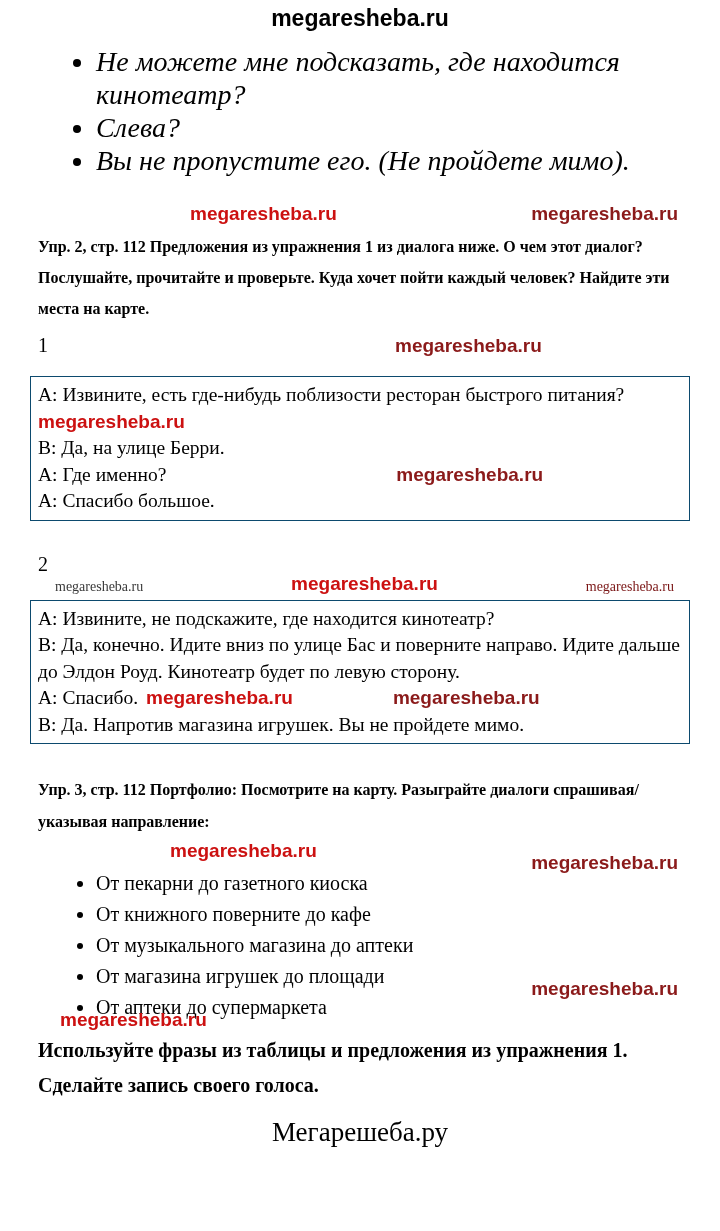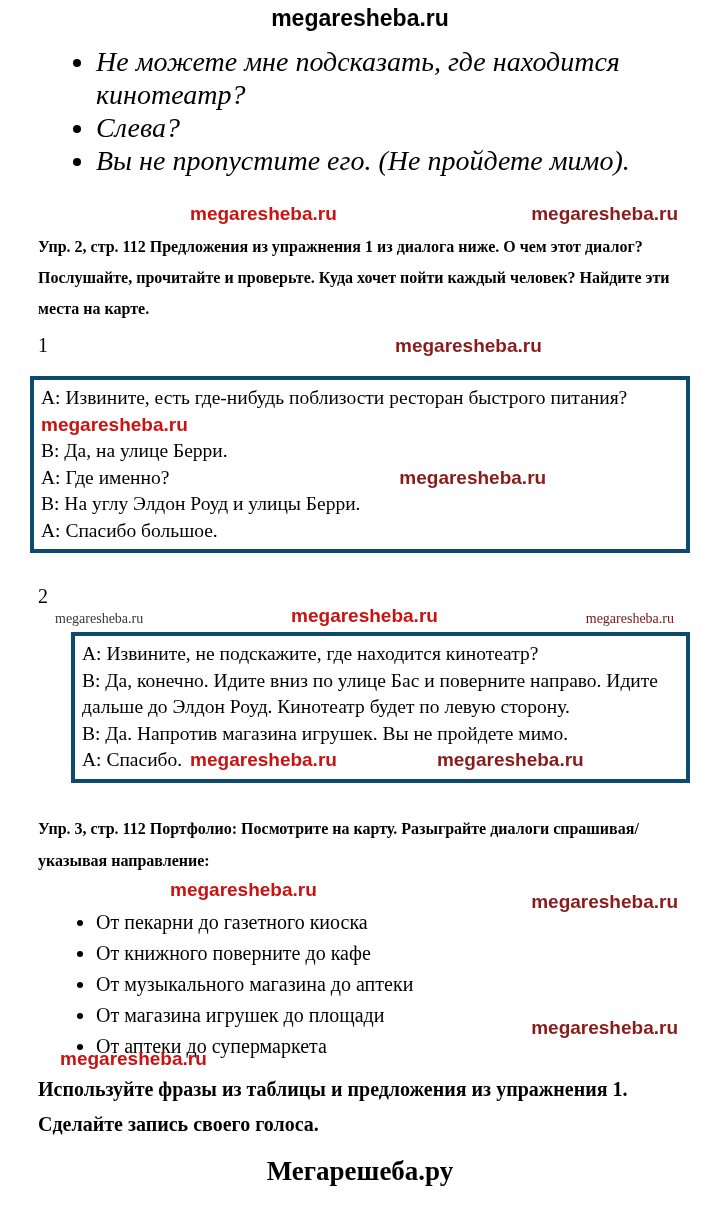--- a/index.html
+++ b/index.html
@@ -42,55 +42,55 @@
 
   .heading {
     font-weight:700; font-size:16px; line-height:31px;
     margin-top:6px; padding:0 6px 0 8px;
   }
 
   .num-row { position:relative; margin-top:10px; height:26px; padding-left:8px; font-size:20px; }
   .num-row .wm { position:absolute; left:365px; top:1px; }
 
   .dialog-box {
-    border:4px solid #0c4a6e; margin-top:16px;
+    border:1px solid #0c4a6e; margin-top:16px;
     padding:5px 7px; font-size:19.5px; line-height:26.5px;
   }
   .dialog-box .wm { font-size:19px; }
   .wm-after-q { margin-left:230px; }
   .wm-thanks-1 { margin-left:8px; }
   .wm-thanks-2 { margin-left:100px; }
 
   .num2 { margin-top:32px; height:26px; padding-left:8px; font-size:20px; }
   .row-c {
     height:18px; padding:0 16px 2px 25px;
     justify-content:space-between; align-items:flex-end;
   }
-  .box-2 { margin-top:3px;margin-left:41px; }
+  .box-2 { margin-top:3px; }
 
   .h3 { margin-top:30px; line-height:32px; }
 
   .row-d { margin-top:2px; height:26px; }
   .row-d .wm:first-child { margin-left:140px; }
   .row-d .wm:last-child { margin-left:auto; margin-right:12px; position:relative; top:12px; }
 
   .ex3-wrap { position:relative; }
   ul.ex3-bullets { margin-top:2px; }
   ul.ex3-bullets li { line-height:31px; font-size:20px; }
   .wm-e { position:absolute; right:12px; top:110px; }
 
   .row-f { margin-top:-14px; height:24px; padding-left:30px; position:relative; z-index:2; }
 
   .footer-bold {
     font-weight:700; font-size:20px; line-height:35px;
     padding:0 8px;
   }
 
   .bottom-brand {
-    text-align:center; font-weight:700; font-size:27px;
+    text-align:center; font-weight:400; font-size:27px;
     margin-top:14px; color:#000;
   }
 </style>
 </head>
 <body>
 
 <div class="page">
 
   <div class="top-wm">megaresheba.ru</div>
 
@@ -116,23 +116,20 @@
     <div class="dline">
       <span>А: Извините, есть где-нибудь поблизости ресторан быстрого питания?</span><span class="wm red">megaresheba.ru</span>
     </div>
     <div class="dline">
       <span>В: Да, на улице Берри.</span>
     </div>
     <div class="dline">
       <span>А: Где именно?</span><span class="wm darkred wm-after-q">megaresheba.ru</span>
     </div>
     <div class="dline">
-      <span>В: На углу Элдон Роуд и улицы Берри.</span>
-    </div>
-    <div class="dline">
       <span>А: Спасибо большое.</span>
     </div>
   </div>
 
   <div class="num2">
     <span class="num">2</span>
   </div>
 
   <div class="wm-row row-c">
     <span class="wm small-gray">megaresheba.ru</span>
@@ -141,24 +138,24 @@
   </div>
 
   <div class="dialog-box box-2">
     <div class="dline">
       <span>А: Извините, не подскажите, где находится кинотеатр?</span>
     </div>
     <div class="dline">
       <span>В: Да, конечно. Идите вниз по улице Бас и поверните направо. Идите дальше до Элдон Роуд. Кинотеатр будет по левую сторону.</span>
     </div>
     <div class="dline">
-      <span>В: Да. Напротив магазина игрушек. Вы не пройдете мимо.</span>
+      <span>А: Спасибо.</span><span class="wm red wm-thanks-1">megaresheba.ru</span><span class="wm darkred wm-thanks-2">megaresheba.ru</span>
     </div>
     <div class="dline">
-      <span>А: Спасибо.</span><span class="wm red wm-thanks-1">megaresheba.ru</span><span class="wm darkred wm-thanks-2">megaresheba.ru</span>
+      <span>В: Да. Напротив магазина игрушек. Вы не пройдете мимо.</span>
     </div>
   </div>
 
   <p class="heading h3">Упр. 3, стр. 112 Портфолио: Посмотрите на карту. Разыграйте диалоги спрашивая/ указывая направление:</p>
 
   <div class="wm-row row-d">
     <span class="wm red">megaresheba.ru</span>
     <span class="wm darkred">megaresheba.ru</span>
   </div>
 

